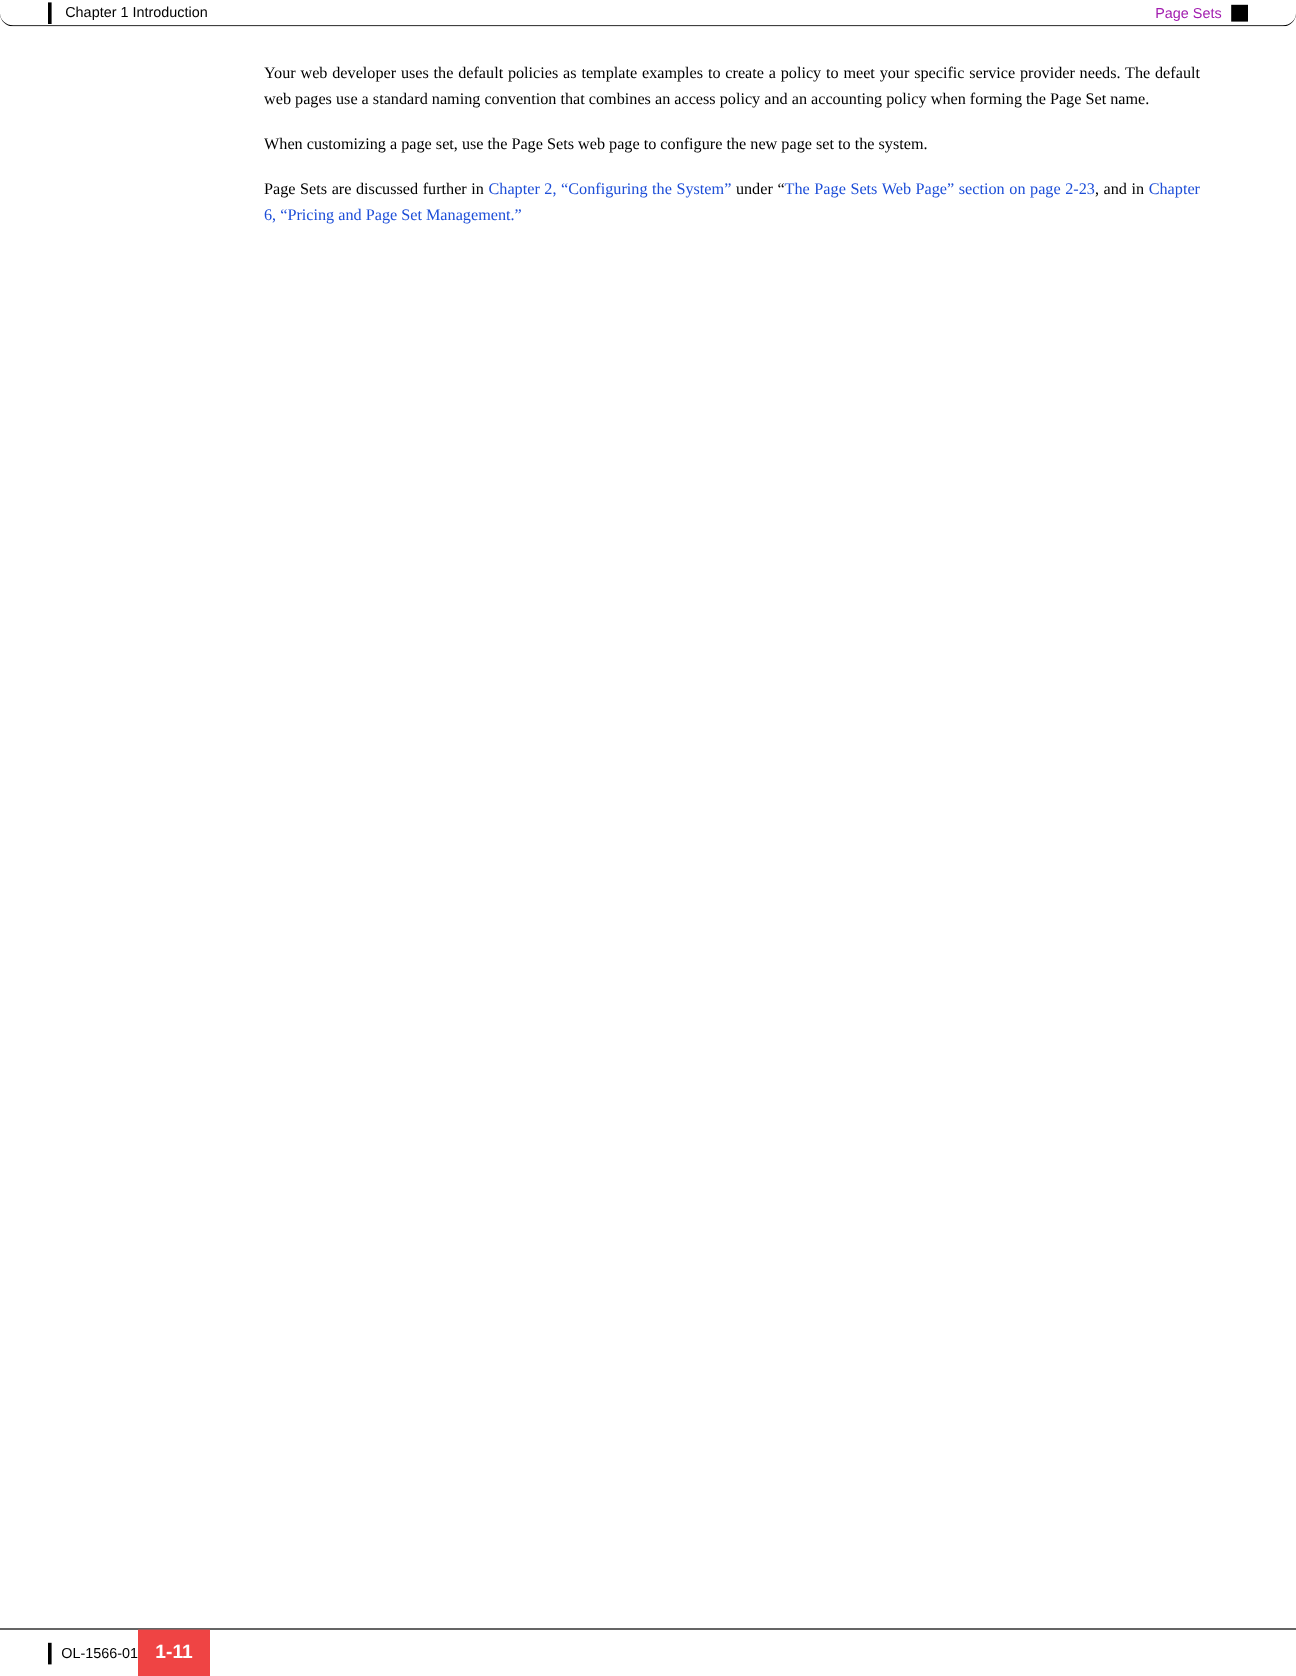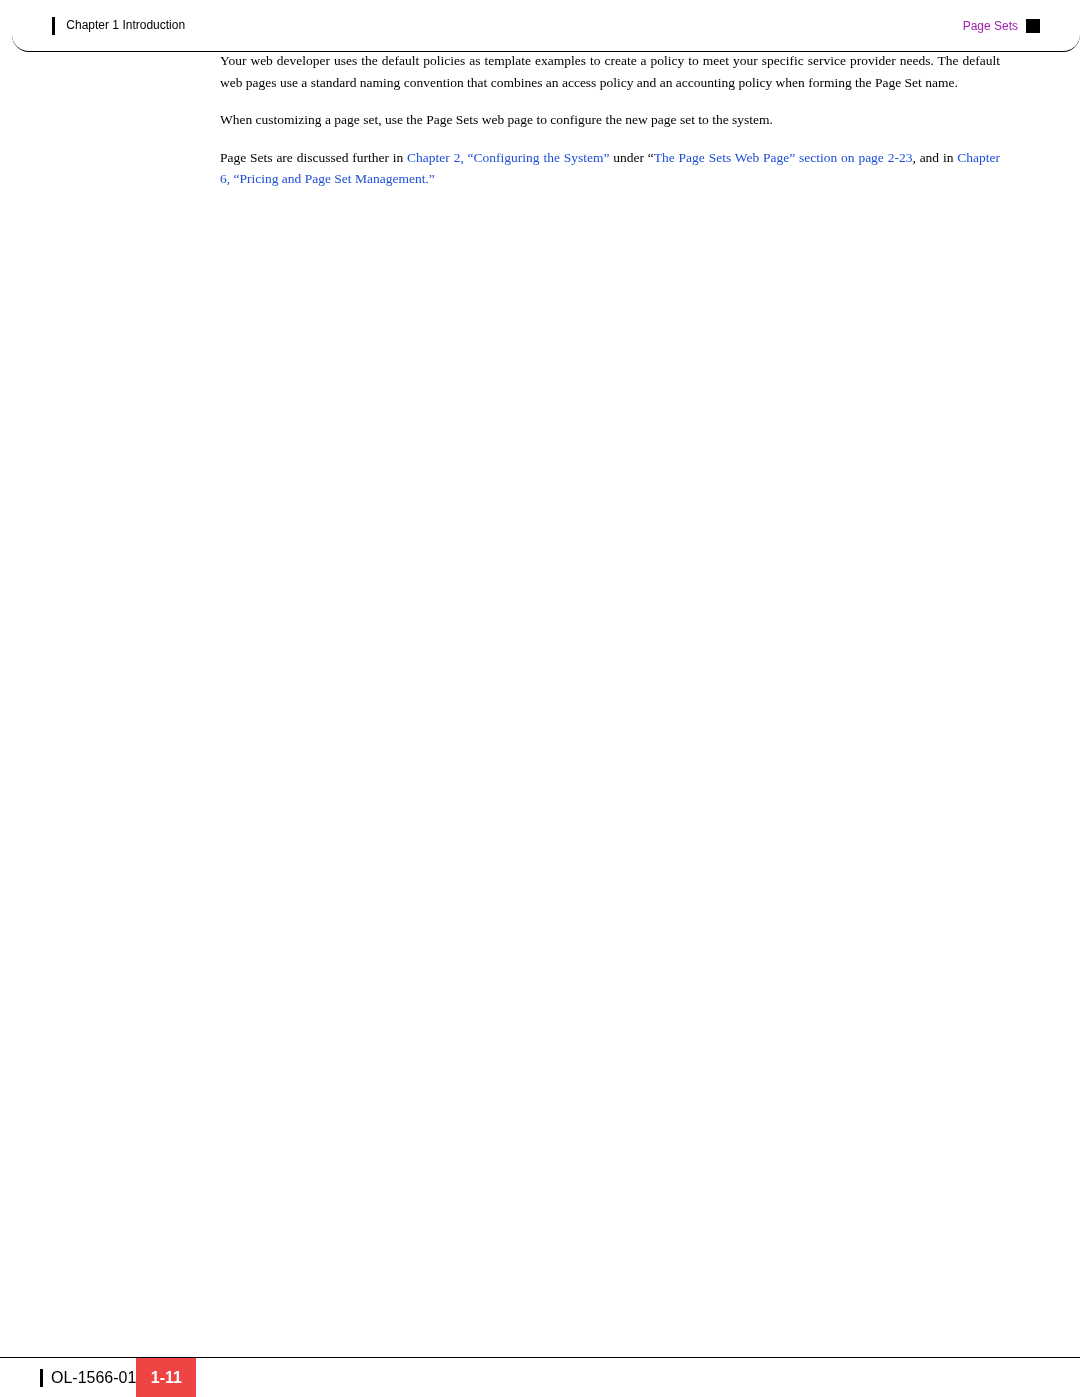--- a/index.html
+++ b/index.html
@@ -23,23 +23,23 @@
       width: 1080px;
       height: 1397px;
       position: relative;
       background: #ffffff;
     }
 
     
     .header {
       position: absolute;
       top: 0;
-      left: 12px;
+      left: 0;
       right: 0;
-      height: 52px;
+      height: 22px;
       display: flex;
       align-items: center;
       border-bottom: 1px solid #000000;
       border-radius: 17px;
     }
 
     .header-left {
       padding-left: 40px;
       font-size: 12px;
       color: #000000;
@@ -93,21 +93,21 @@
       left: 0;
       right: 0;
       height: 40px;
       border-top: 1px solid #000000;
       display: flex;
       align-items: center;
     }
 
     .footer-left {
       padding-left: 40px;
-      font-size: 16px;
+      font-size: 12px;
       font-family: Arial, sans-serif;
       color: #000000;
       display: flex;
       align-items: center;
       gap: 8px;
     }
 
     .footer-left-bar {
       width: 3px;
       height: 18px;

